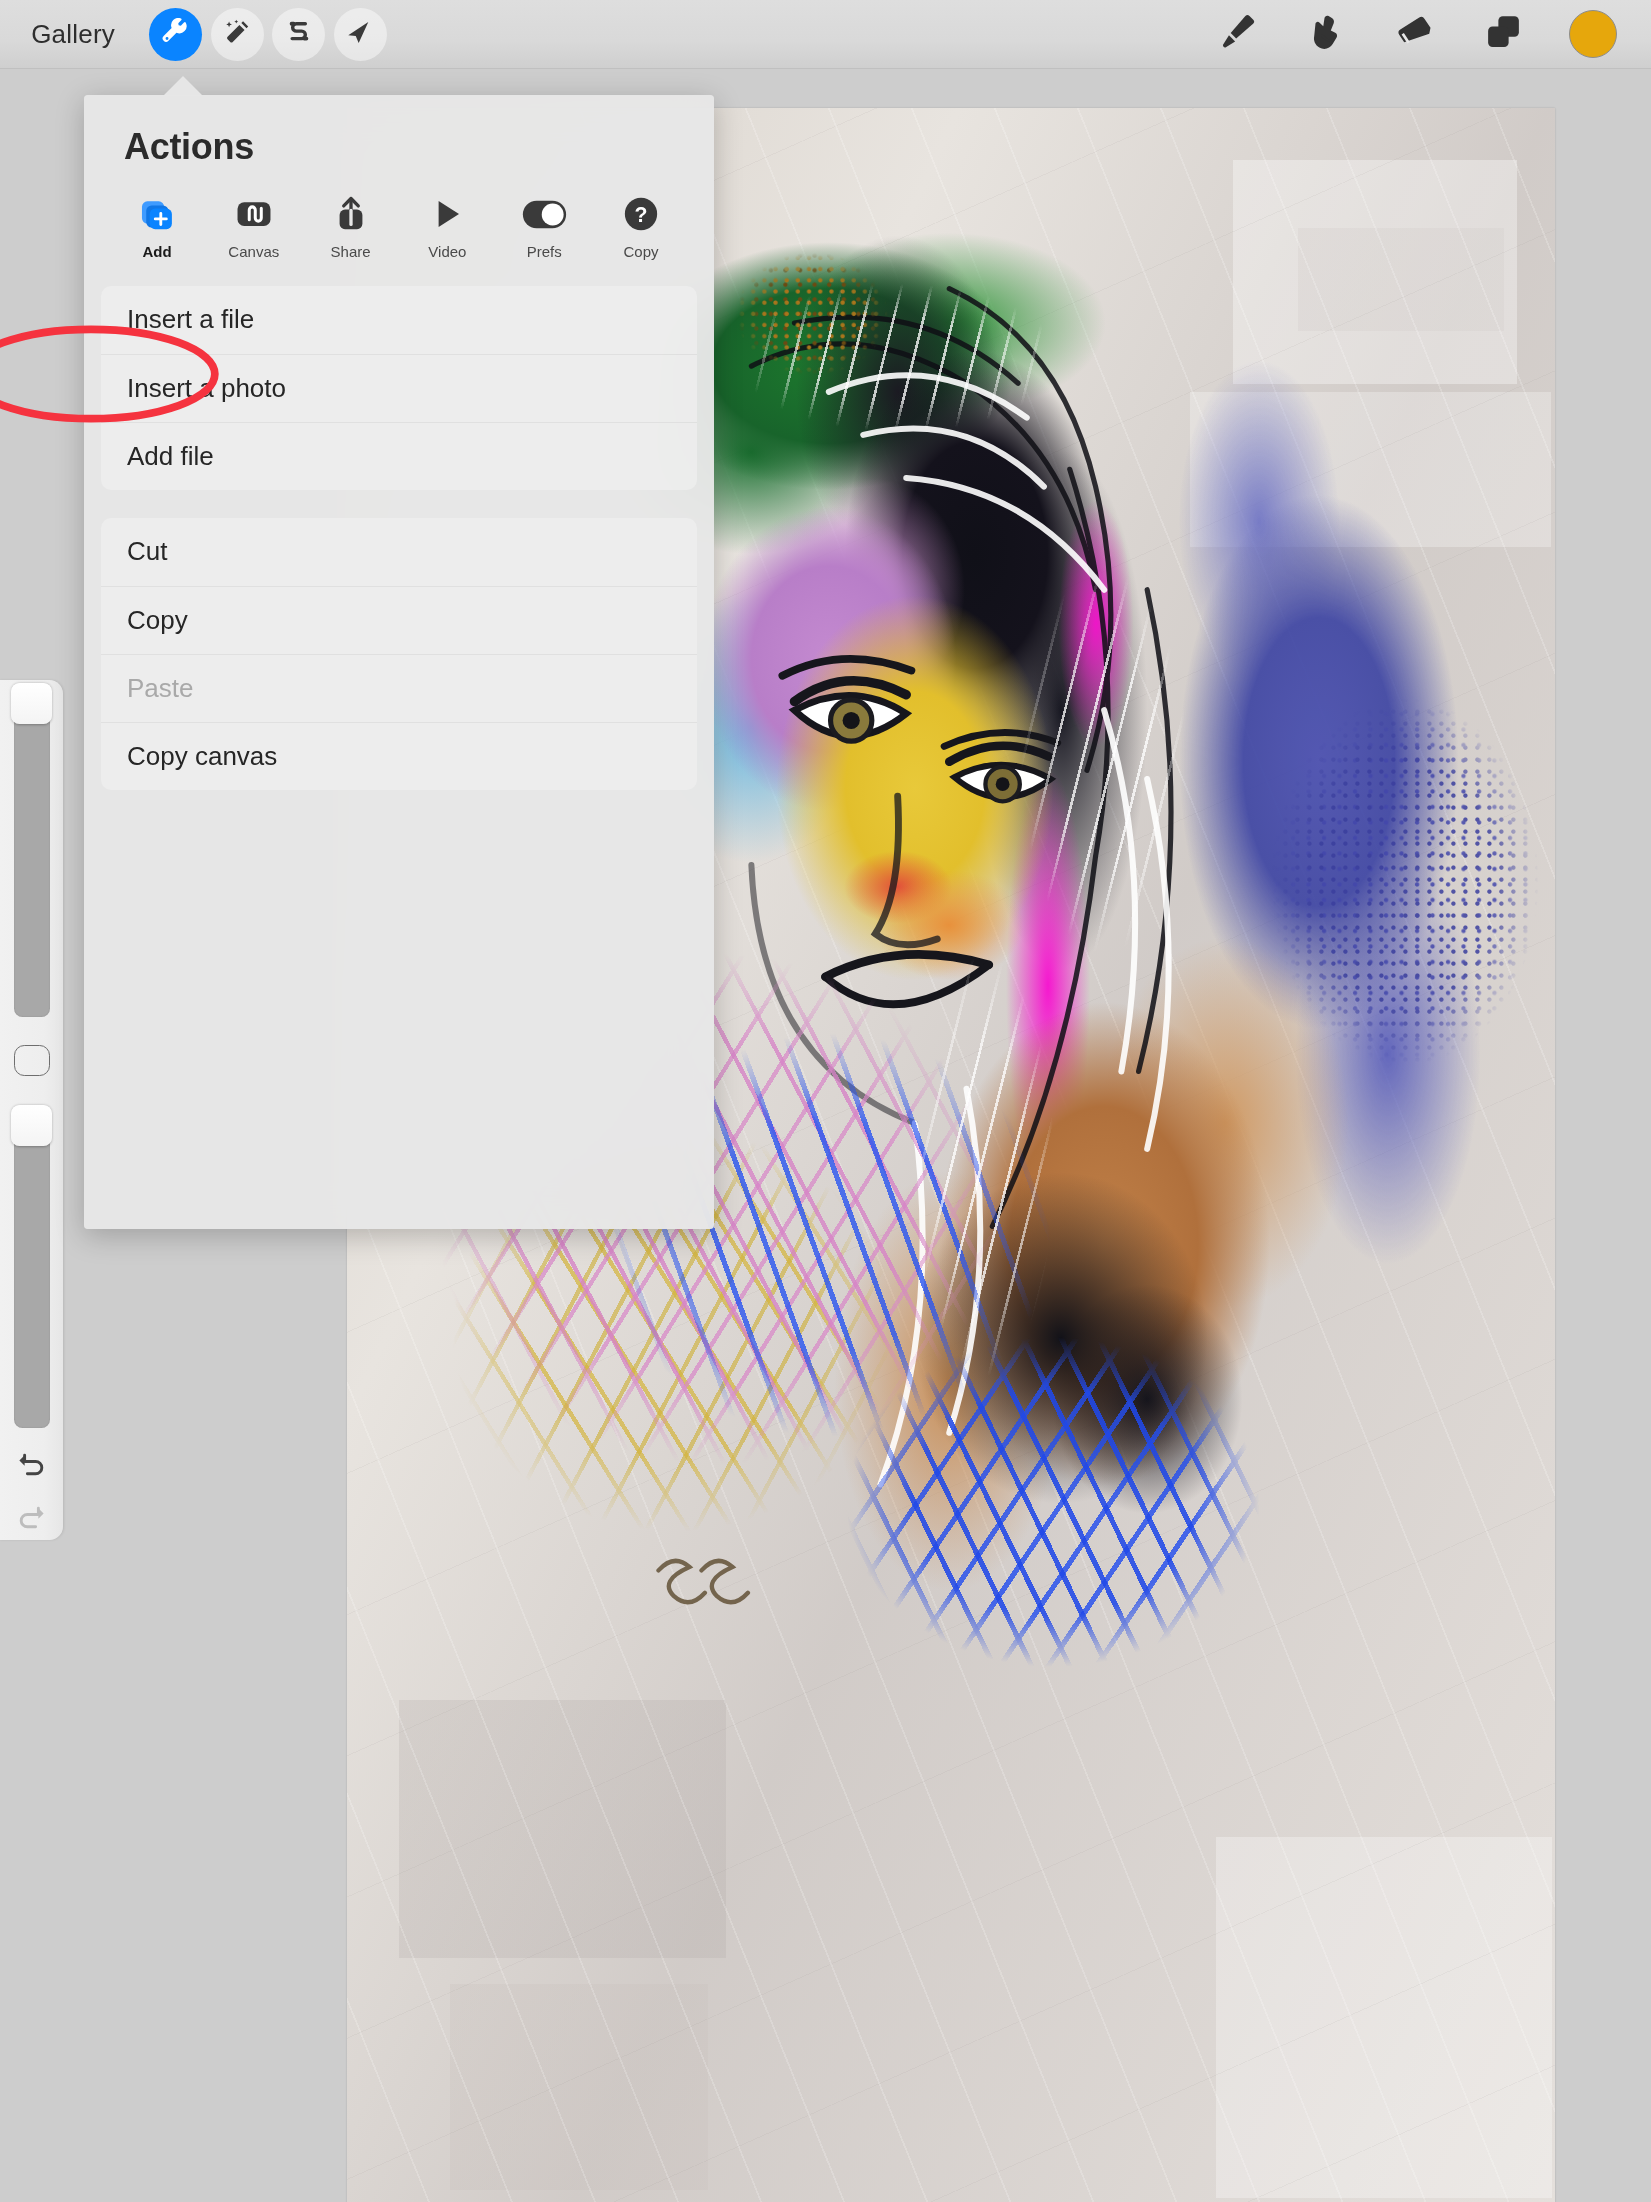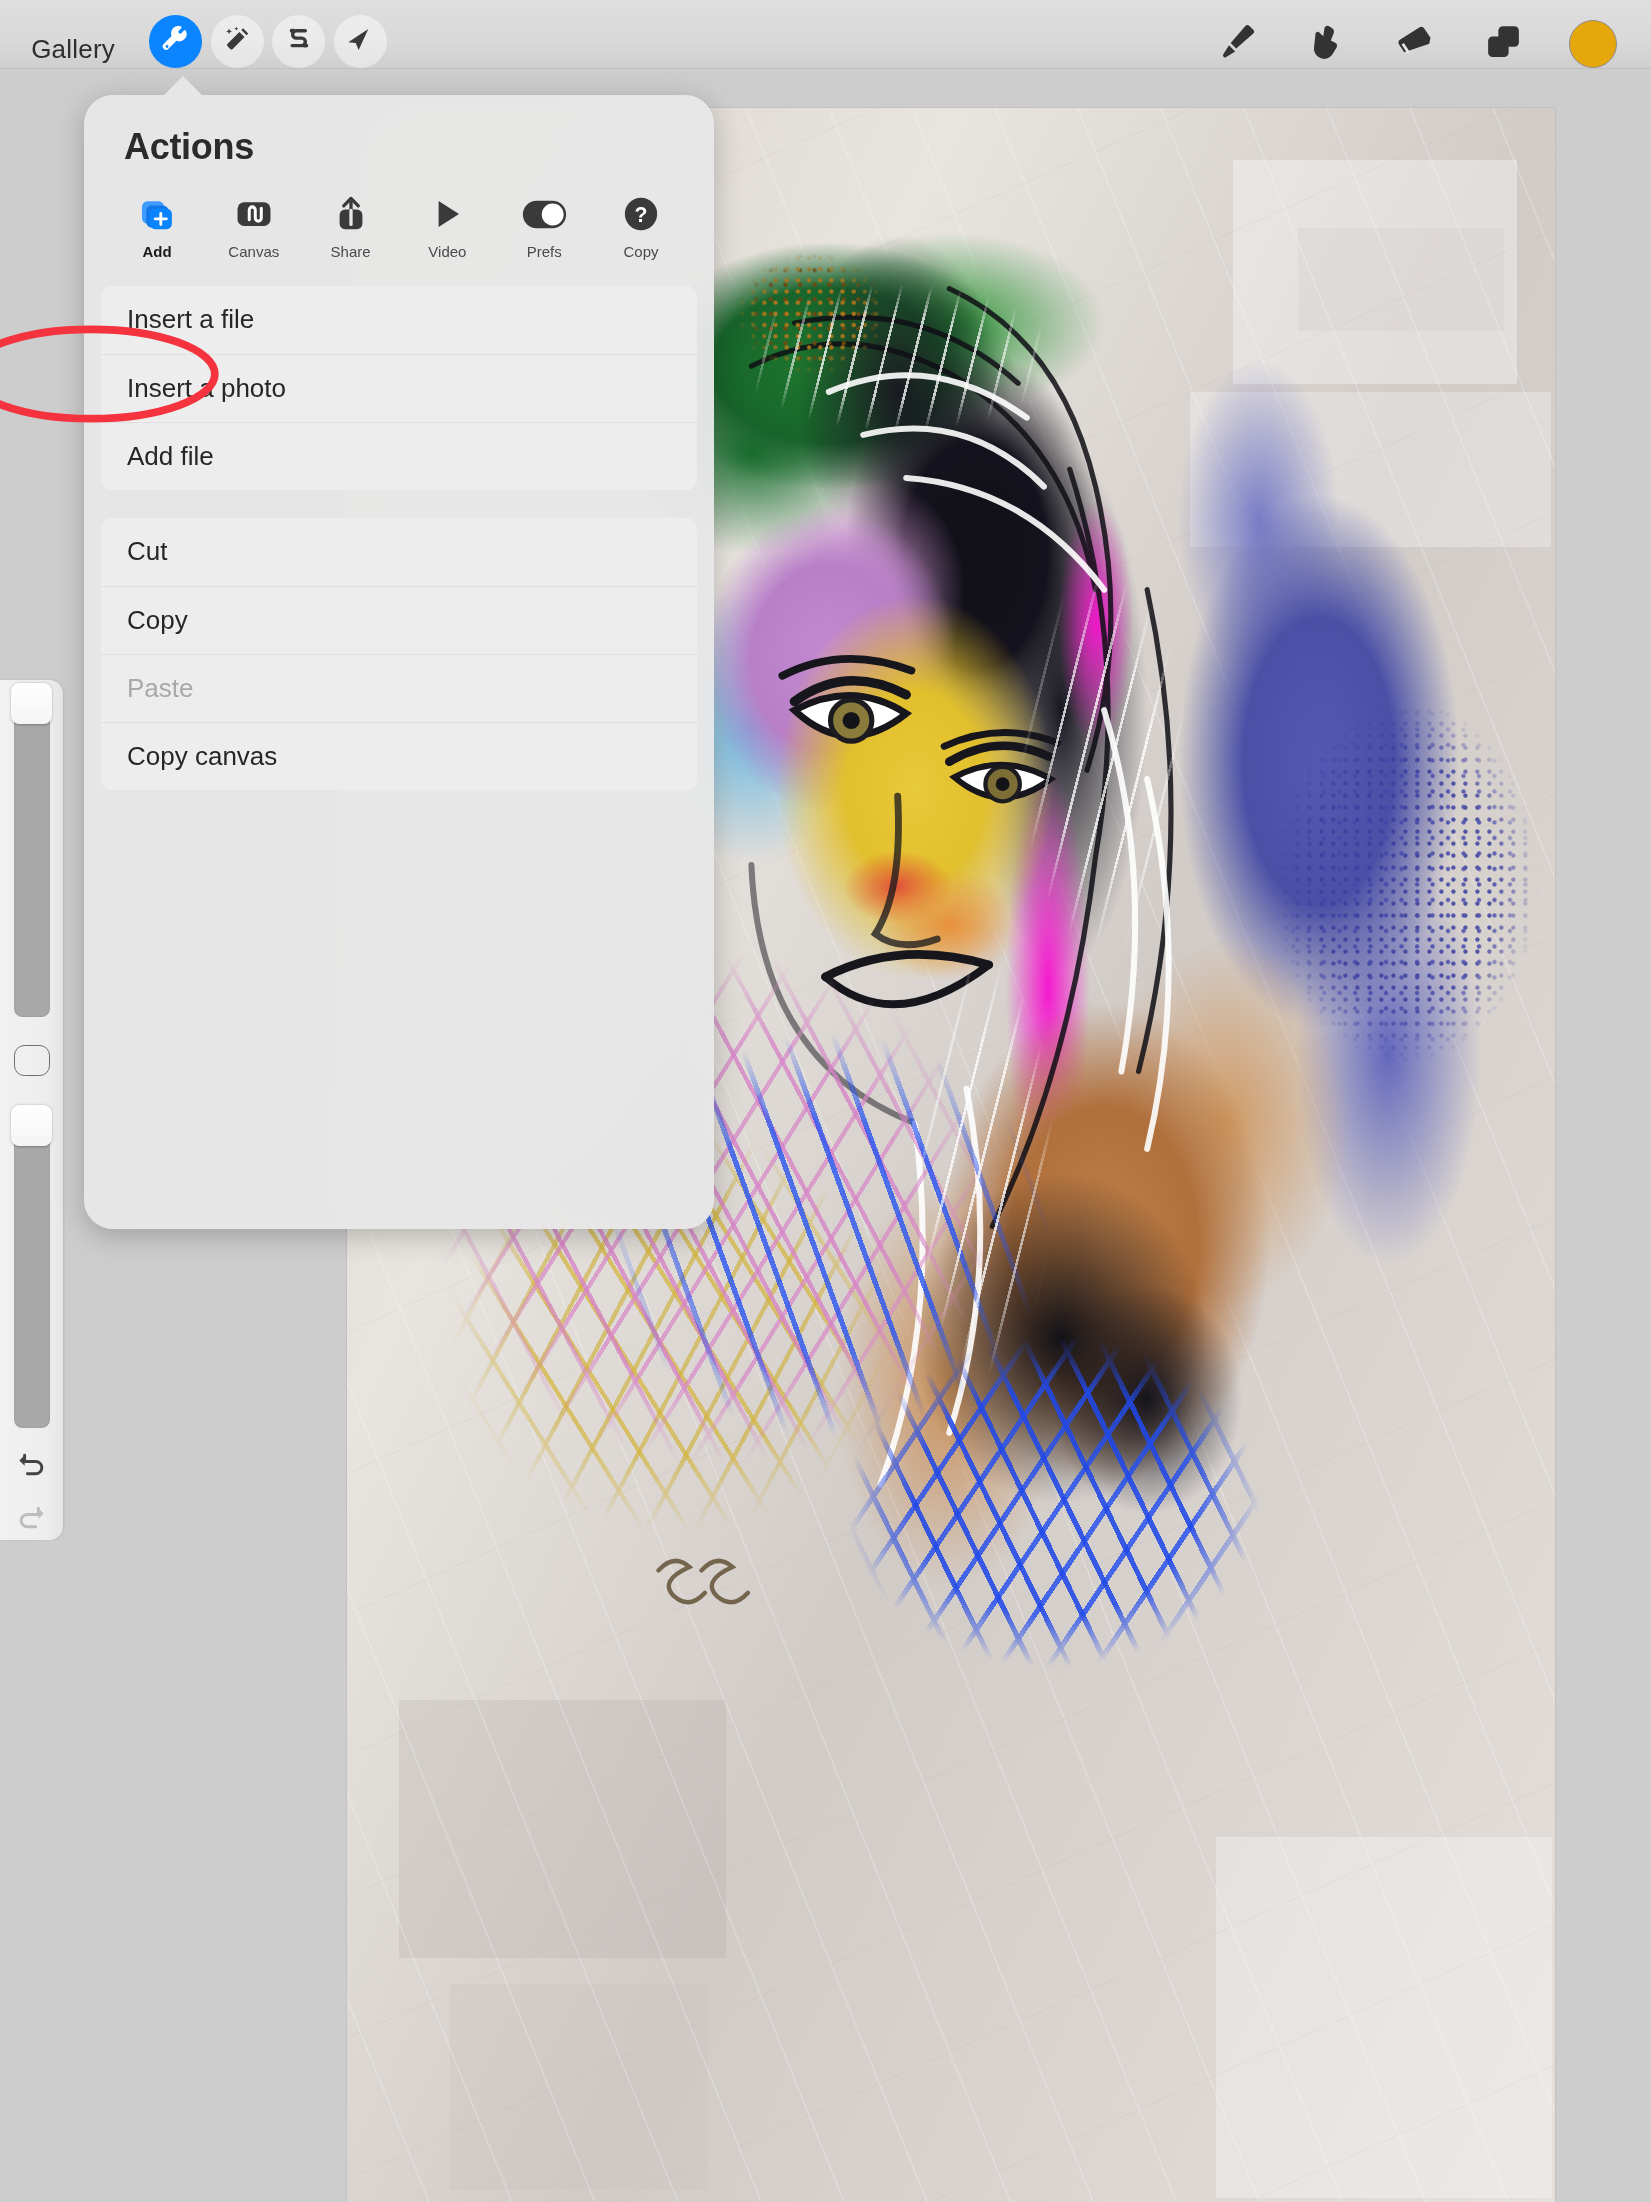--- a/index.html
+++ b/index.html
@@ -161,21 +161,21 @@
       radial-gradient(ellipse 112px 258px at 757px 654px, #000 0%, #000 40%, transparent 74%),
       radial-gradient(ellipse 95px 284px at 637px 1058px, #000 0%, #000 40%, transparent 74%);
     opacity:.9;
   }
   .art-svg { position:absolute; inset:0; width:100%; height:100%; }
 
   
   #top-bar {
     position:absolute; left:0; top:0; width:1651px; height:69px;
     background:linear-gradient(180deg,#dedede 0%,#d9d9d9 60%,#cfcfcf 100%);
-    display:flex; align-items:flex-end; z-index:40;
+    display:flex; align-items:center; z-index:40;
     border-bottom:0.9px solid #c0c0c0;
   }
   #gallery-button {
     margin-left:26px; font-size:26px; color:#2e2e2e; letter-spacing:0.2px;
     cursor:pointer; padding:3.4px 5.2px;
   }
   .tool-btn {
     width:53px; height:53px; border-radius:27px;
     display:flex; align-items:center; justify-content:center;
     cursor:pointer; flex:0 0 auto;
@@ -222,21 +222,21 @@
   .history-btn {
     width:48px; height:48px; margin-top:15.5px;
     display:flex; align-items:center; justify-content:center; cursor:pointer;
   }
   #redo-button { opacity:.32; margin-top:8.6px; }
 
   
   #actions-panel {
     position:absolute; left:84px; top:95px; width:630px; height:1134px;
     background:rgba(231,231,231,.96);
-    border-radius:29px;
+    border-radius:4px;
     box-shadow:0 6.9px 29px rgba(0,0,0,.22);
     z-index:50;
     backdrop-filter:blur(19px);
     overflow:hidden;
   }
   #panel-pointer {
     position:absolute; left:163px; top:76px;
     width:0; height:0; z-index:51;
     border-left:20.6px solid transparent;
     border-right:20.6px solid transparent;

